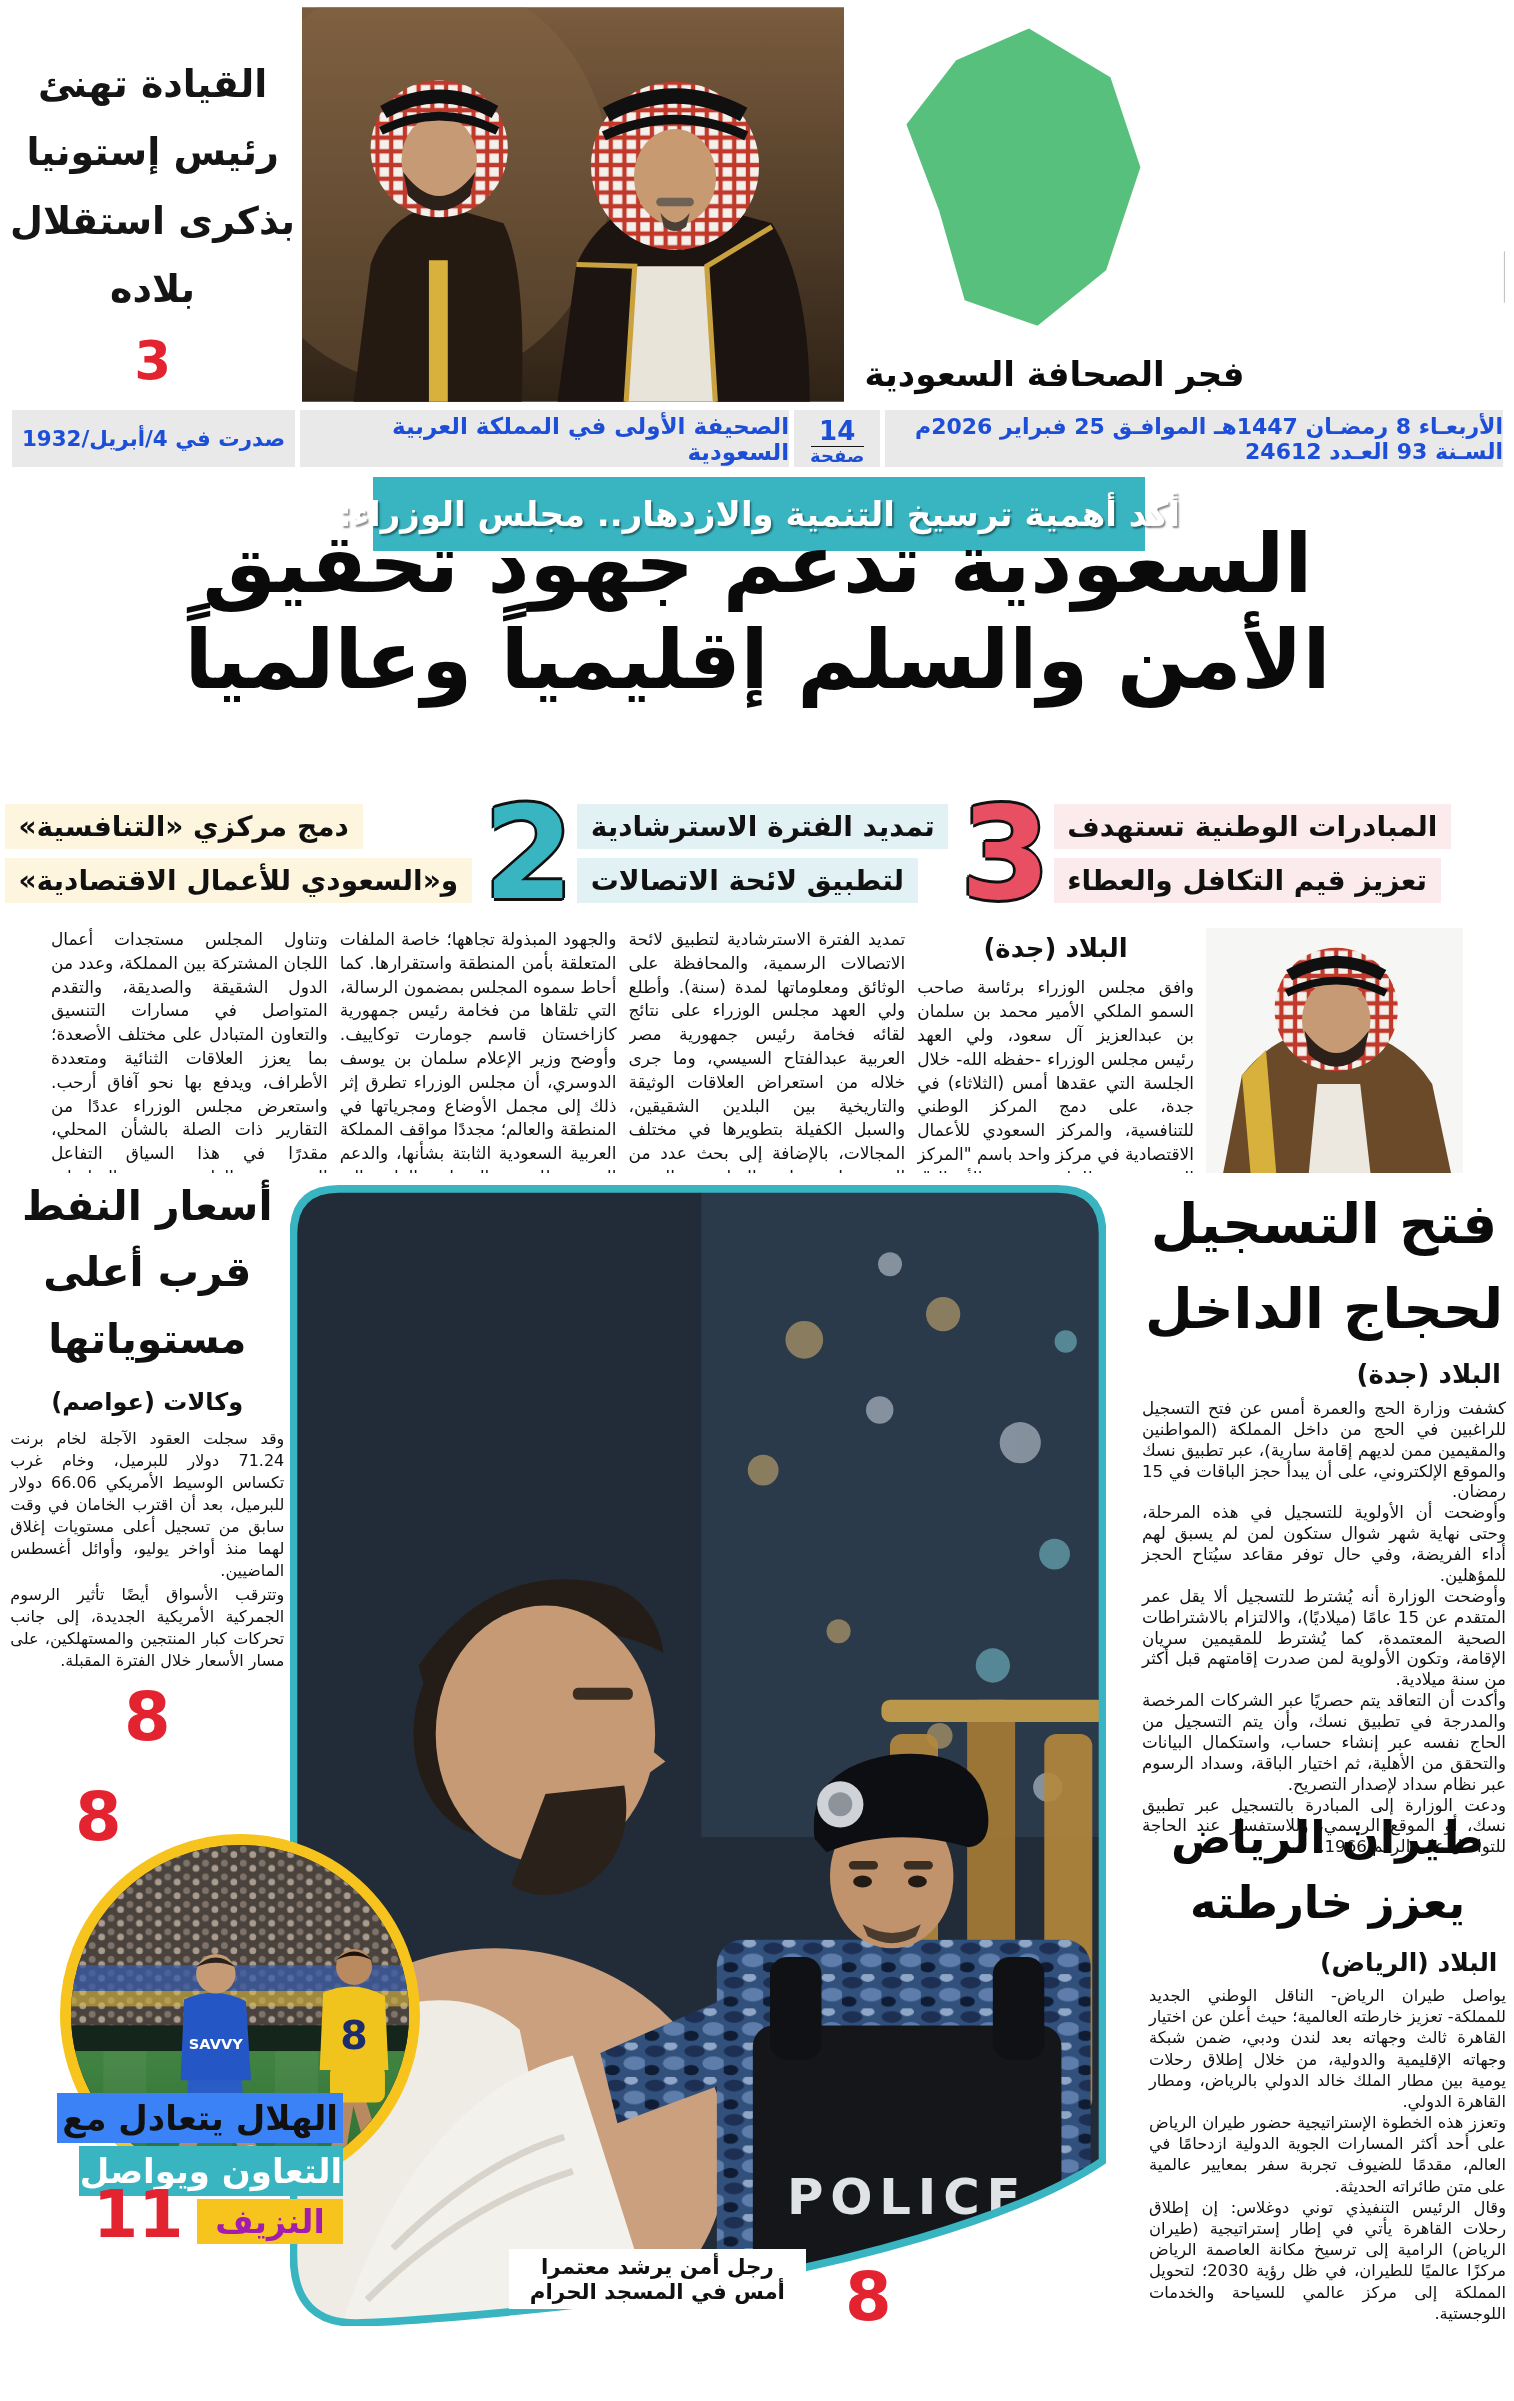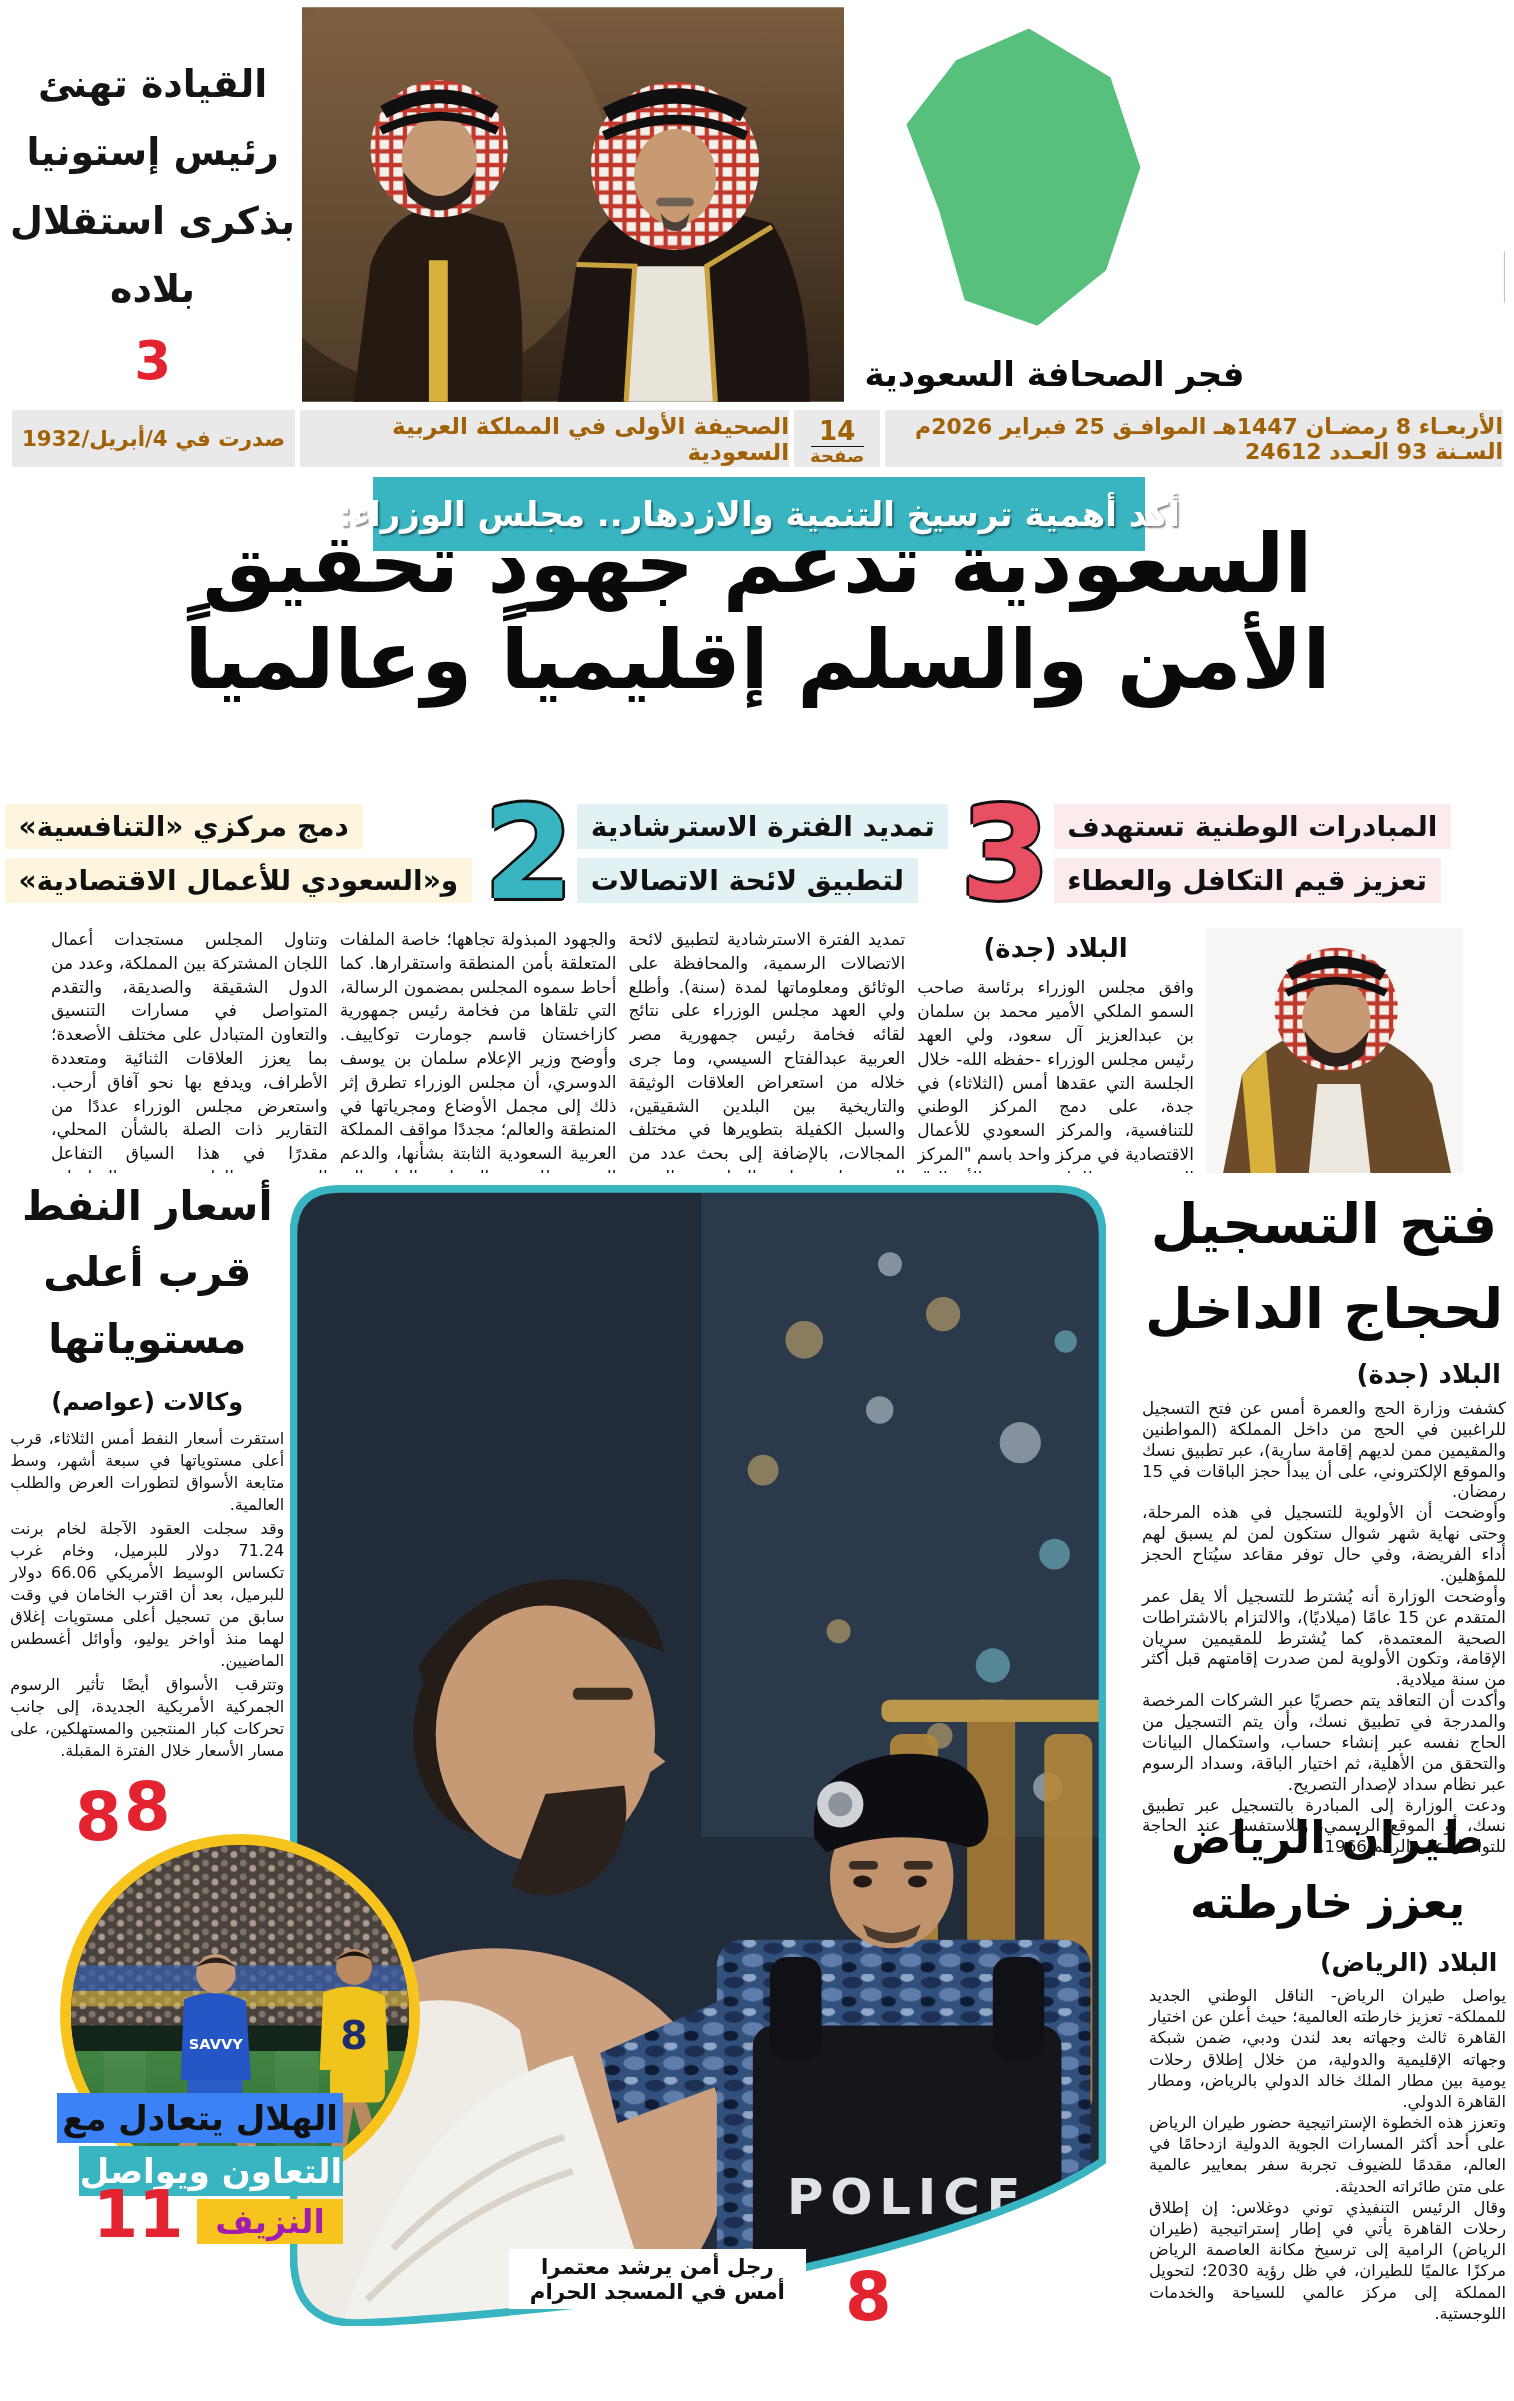--- a/index.html
+++ b/index.html
@@ -13,21 +13,21 @@
     font-size:38px;line-height:1.8;color:#151515}
   .red-num{color:#e42330;font-weight:bold}
   .estonia .red-num{font-size:53px;line-height:1.1;display:block;margin-top:8.6px}
   .leaders{left:302px;top:6.9px;width:542px;height:395px;overflow:hidden}
   .logoblock{left:853px;top:13px;width:652px;height:390px}
   .tagline{position:absolute;left:0;top:341px;width:403px;text-align:center;
     font-size:34px;font-weight:bold;color:#0c0c0c}
   
   .datebar{left:12px;top:410px;width:1491px;height:57px;display:flex;gap:5.1px}
   .seg{background:#e9e9e9;display:flex;align-items:center;justify-content:center;
-    font-weight:bold;color:#a16207}
+    font-weight:bold;color:#1d4ed8}
   .seg-issue{flex:1;font-size:22px}
   .seg-pages{width:86px;flex-direction:column;font-size:23px;line-height:1.05;padding-top:7px}
   .seg-pages .count{border-bottom:1.7px solid #141414;padding:0 8.6px;font-size:26px}
   .seg-pages .lbl{font-size:18px}
   .seg-first{width:489px;font-size:23px}
   .seg-founded{width:283px;font-size:21.4px}
   
   .kicker{left:373px;top:477px;width:772px;height:74px;background:#39b4c1;color:#fff;
     display:flex;align-items:center;justify-content:center;font-size:34px;font-weight:bold;
     white-space:nowrap;text-shadow:1.7px 1.7px 1.7px rgba(0,0,0,.45)}
@@ -206,21 +206,20 @@
   </div>
 </div>
 
 <div class="abs oil">
   <div class="oil-title">
     <div>أسعار النفط</div>
     <div>قرب أعلى</div>
     <div>مستوياتها</div>
   </div>
   <div class="oil-by">وكالات (عواصم)</div>
-  <p>استقرت أسعار النفط أمس الثلاثاء، قرب أعلى مستوياتها في سبعة أشهر، وسط متابعة الأسواق لتطورات العرض والطلب العالمية.</p>
   <p>وقد سجلت العقود الآجلة لخام برنت 71.24 دولار للبرميل، وخام غرب تكساس الوسيط الأمريكي 66.06 دولار للبرميل، بعد أن اقترب الخامان في وقت سابق من تسجيل أعلى مستويات إغلاق لهما منذ أواخر يوليو، وأوائل أغسطس الماضيين.</p>
   <p>وتترقب الأسواق أيضًا تأثير الرسوم الجمركية الأمريكية الجديدة، إلى جانب تحركات كبار المنتجين والمستهلكين، على مسار الأسعار خلال الفترة المقبلة.</p>
   <div class="page8 red-num">8</div>
 </div>
 
 <div class="abs photoframe">
   <svg width="816" height="1141" viewBox="0 0 952 1330">
     <defs>
       <clipPath id="phc">
         <path d="M57,4 H895 Q948,4 948,57 V1138 C850,1204 648,1260 446,1291 C306,1312 152,1324 84,1327 Q4,1331 4,1248 V57 Q4,4 57,4 Z"></path>

